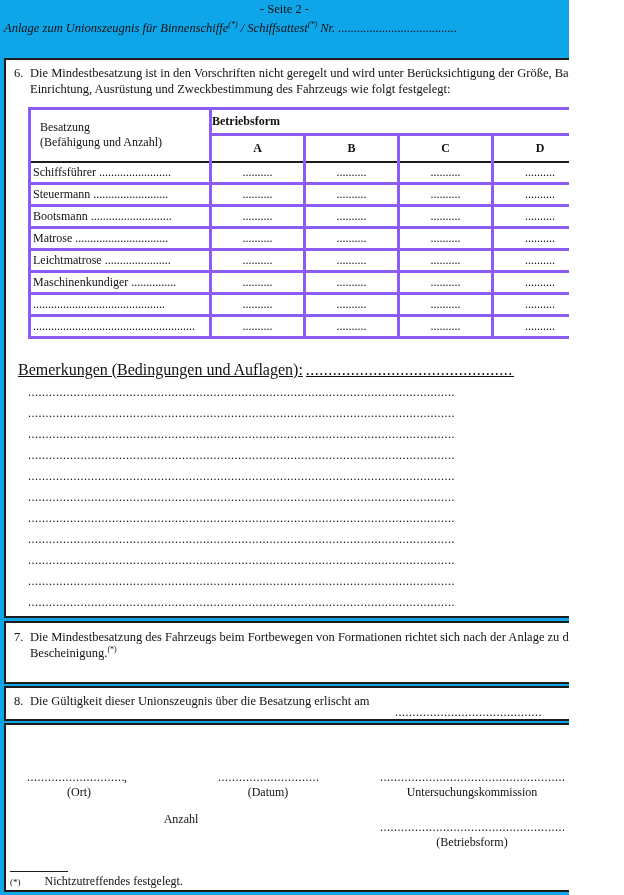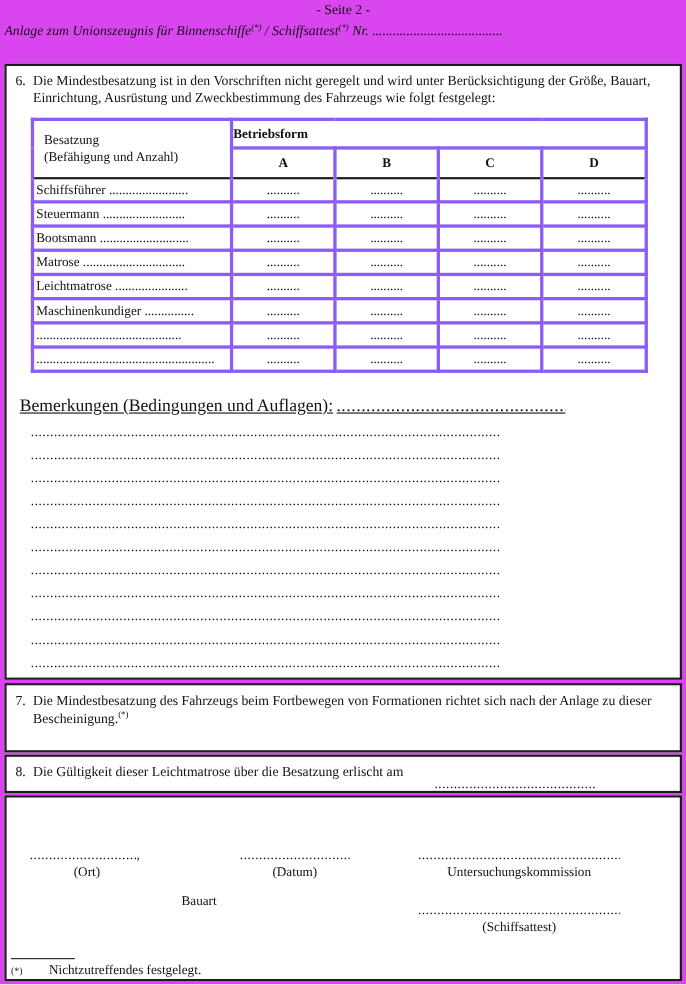--- a/index.html
+++ b/index.html
@@ -1,18 +1,18 @@
 <!DOCTYPE html>
 <html><head>
 <meta charset="utf-8">
 <style>
   * { margin: 0; padding: 0; box-sizing: border-box; }
   html, body { background: #ffffff; }
   body { font-family: "Liberation Serif", "DejaVu Serif", serif; color: #111; }
-  .page { position: relative; width: 624px; height: 895px; background: #d946ef; overflow: hidden; }
+  .page { position: relative; width: 569px; height: 895px; background: #0ea5e9; overflow: hidden; }
 
   .page-number { position: absolute; top: 2px; left: 0; width: 100%; text-align: center; font-size: 12.5px; }
   .form-title { position: absolute; top: 21px; left: 4px; right: 4px; font-size: 12.5px; white-space: nowrap; font-style: italic; }
   sup { font-size: 8px; vertical-align: super; line-height: 0; }
 
   .box { position: absolute; left: 4px; width: 616px; border: 2px solid #1c1c1c; background: #fff; }
   .box-sec6 { top: 58px; height: 560px; }
   .box-sec7 { top: 621px; height: 63px; }
   .box-sec8 { top: 686px; height: 35px; }
   .box-sig  { top: 723px; height: 169px; }
@@ -182,21 +182,21 @@
   <div class="box box-sec7">
     <div class="num-para p7">
       <div class="num">7.</div>
       <div class="ptext"><span>Die Mindestbesatzung des Fahrzeugs beim Fortbewegen von Formationen richtet sich nach der Anlage zu dieser Bescheinigung.</span><sup>(*)</sup></div>
     </div>
   </div>
 
   <div class="box box-sec8">
     <div class="num-para p8">
       <div class="num">8.</div>
-      <div class="ptext">Die Gültigkeit dieser Leichtmatrose über die Besatzung erlischt am</div>
+      <div class="ptext">Die Gültigkeit dieser Unionszeugnis über die Besatzung erlischt am</div>
     </div>
     <div class="expiry-dots">................................................................................................................................................................................</div>
   </div>
 
   <div class="box box-sig">
 
     <div class="sig-col col-ort">
       <div class="sig-dotline">
         <span class="sig-dots">................................................................................................................................................................................</span>
           <span class="sig-comma">,</span>
@@ -211,27 +211,27 @@
       <div class="sig-label">(Datum)</div>
     </div>
 
     <div class="sig-col col-komm">
       <div class="sig-dotline">
         <span class="sig-dots">................................................................................................................................................................................</span>
       </div>
       <div class="sig-label">Untersuchungskommission</div>
     </div>
 
-    <div class="siegel">Bauart</div>
+    <div class="siegel">Anzahl</div>
 
     <div class="sig-col col-unterschrift">
       <div class="sig-dotline">
         <span class="sig-dots">................................................................................................................................................................................</span>
       </div>
-      <div class="sig-label">(Schiffsattest)</div>
+      <div class="sig-label">(Betriebsform)</div>
     </div>
 
     <div class="footnote">
       <div class="footnote-sep"></div>
       <div class="footnote-row">
         <span class="footnote-mark">(*)</span>
         <span class="footnote-text">Nichtzutreffendes festgelegt.</span>
       </div>
     </div>
 

